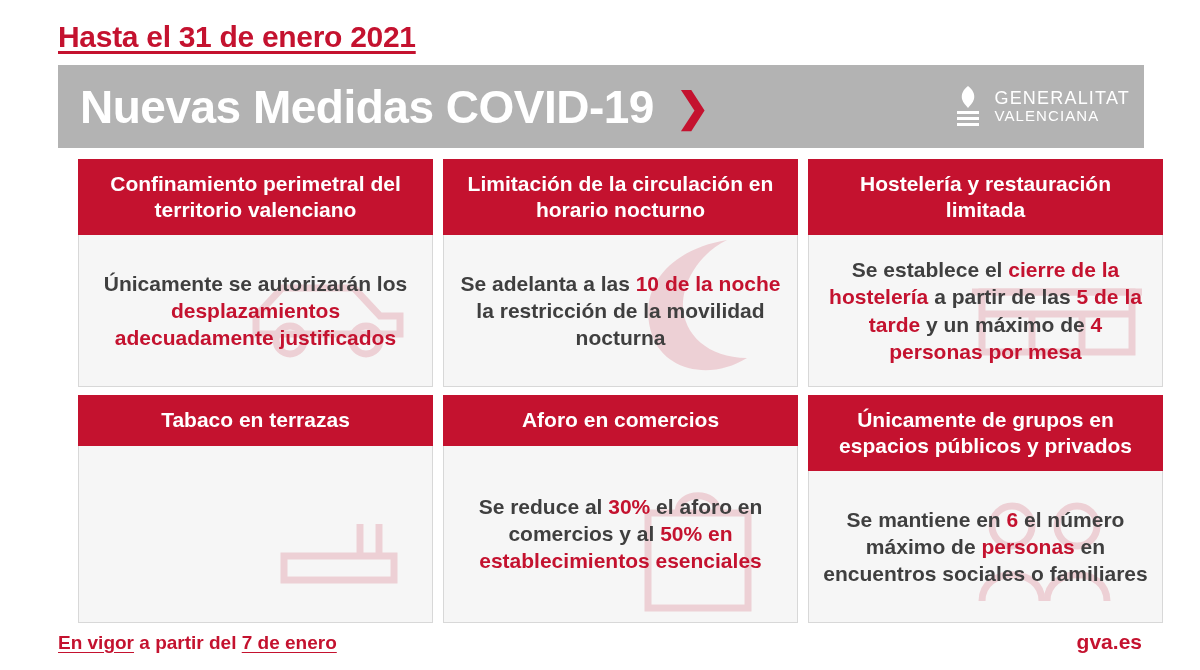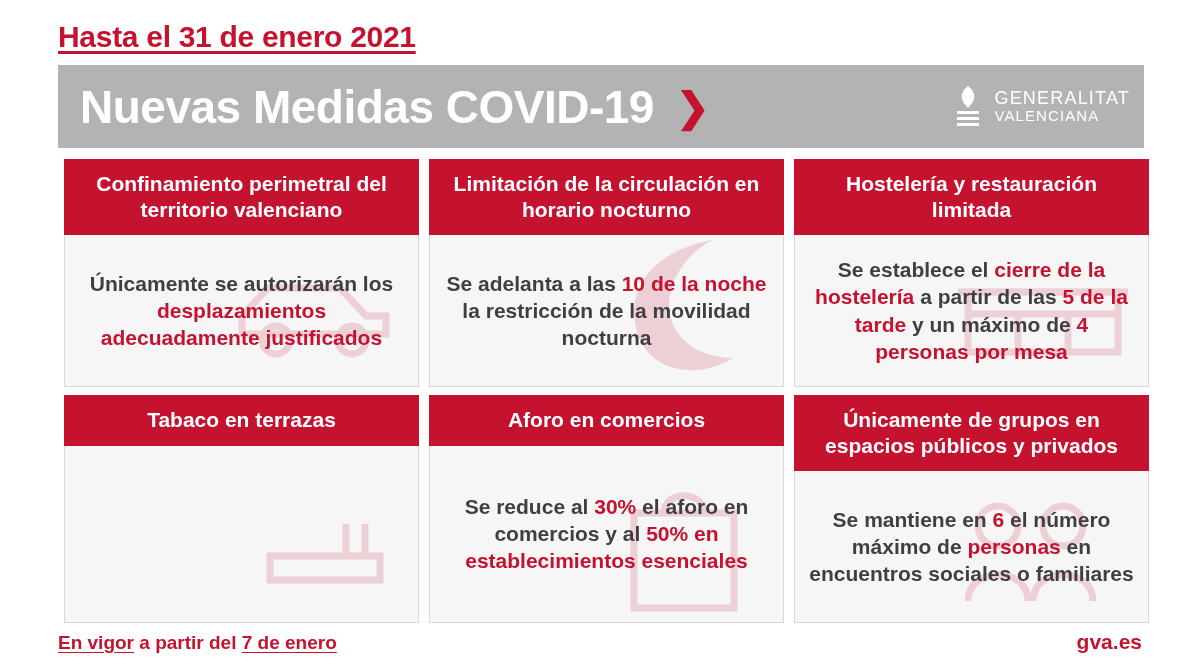--- a/index.html
+++ b/index.html
@@ -86,21 +86,21 @@
     letter-spacing: 1.2px;
   }
   .logo-text .l2 {
     font-size: 15px;
     letter-spacing: 1.1px;
   }
 
   
   .grid {
     position: absolute;
-    left: 52px;
+    left: 66px;
     top: 159px;
     width: 1086px;
     display: grid;
     grid-template-columns: repeat(3, 355px);
     grid-template-rows: 228px 228px;
     column-gap: 10px;
     row-gap: 8px;
     padding-left: 12px;
   }
   .card {

